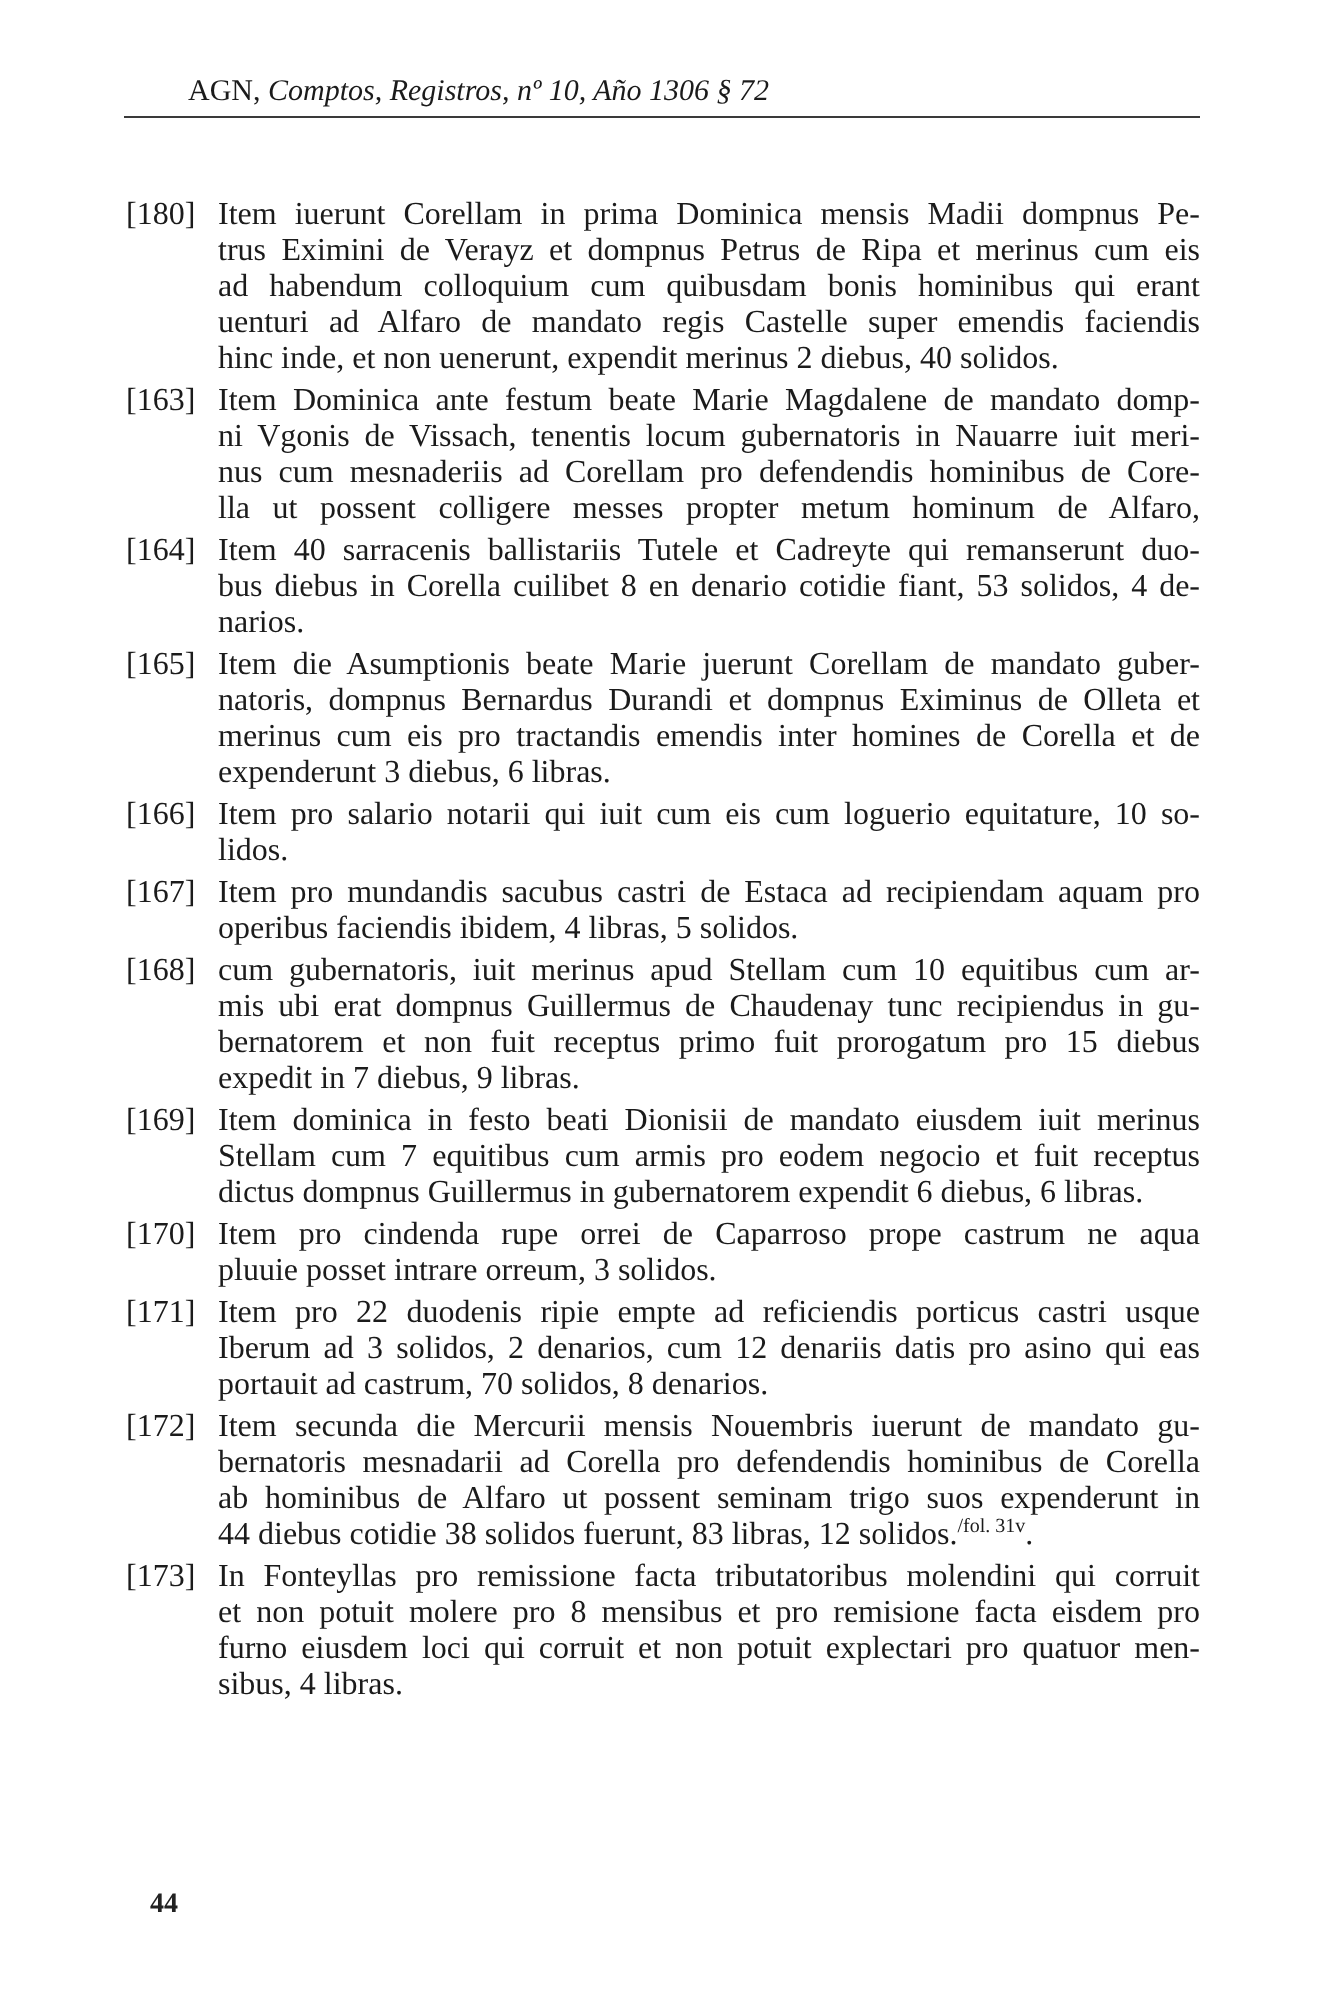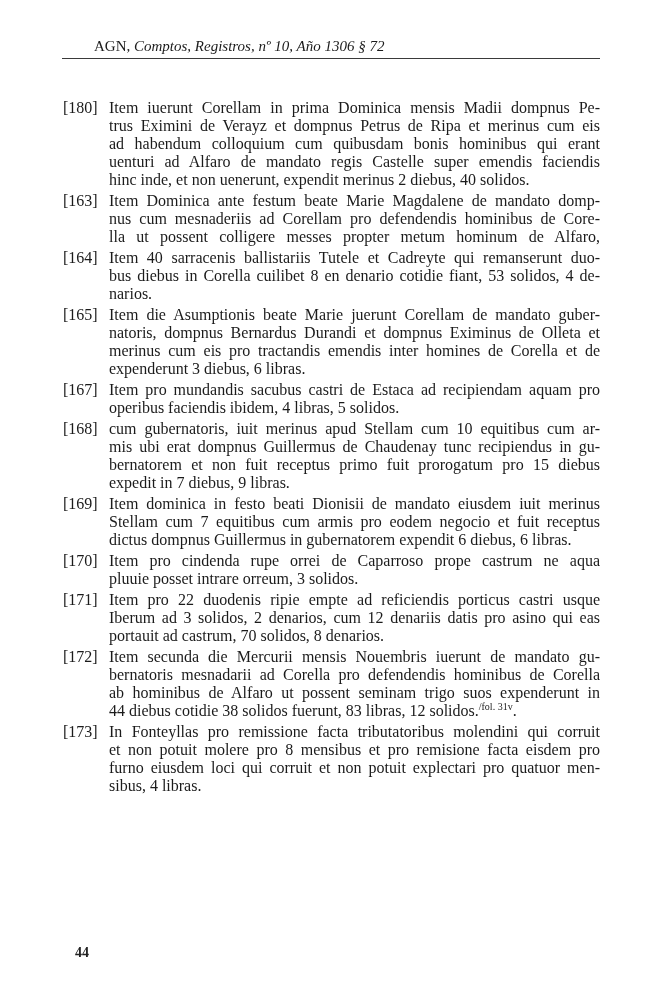--- a/index.html
+++ b/index.html
@@ -101,20 +101,21 @@
         <span class="line">trus Eximini de Verayz et dompnus Petrus de Ripa et merinus cum eis</span>
         <span class="line">ad habendum colloquium cum quibusdam bonis hominibus qui erant</span>
         <span class="line">uenturi ad Alfaro de mandato regis Castelle super emendis faciendis</span>
         <span class="line last">hinc inde, et non uenerunt, expendit merinus 2 diebus, 40 solidos.</span>
       </div>
     </div>
     <div class="entry">
       <div class="entry-number">[163]</div>
       <div class="entry-text">
         <span class="line">Item Dominica ante festum beate Marie Magdalene de mandato domp-</span>
+        <span class="line">ni Vgonis de Vissach, tenentis locum gubernatoris in Nauarre iuit meri-</span>
         <span class="line">nus cum mesnaderiis ad Corellam pro defendendis hominibus de Core-</span>
         <span class="line">lla ut possent colligere messes propter metum hominum de Alfaro,</span>
       </div>
     </div>
     <div class="entry">
       <div class="entry-number">[164]</div>
       <div class="entry-text">
         <span class="line">Item 40 sarracenis ballistariis Tutele et Cadreyte qui remanserunt duo-</span>
         <span class="line">bus diebus in Corella cuilibet 8 en denario cotidie fiant, 53 solidos, 4 de-</span>
         <span class="line last">narios.</span>
@@ -123,20 +124,27 @@
     <div class="entry">
       <div class="entry-number">[165]</div>
       <div class="entry-text">
         <span class="line">Item die Asumptionis beate Marie juerunt Corellam de mandato guber-</span>
         <span class="line">natoris, dompnus Bernardus Durandi et dompnus Eximinus de Olleta et</span>
         <span class="line">merinus cum eis pro tractandis emendis inter homines de Corella et de</span>
         <span class="line last">expenderunt 3 diebus, 6 libras.</span>
       </div>
     </div>
     <div class="entry">
+      <div class="entry-number">[166]</div>
+      <div class="entry-text">
+        <span class="line">Item pro salario notarii qui iuit cum eis cum loguerio equitature, 10 so-</span>
+        <span class="line last">lidos.</span>
+      </div>
+    </div>
+    <div class="entry">
       <div class="entry-number">[167]</div>
       <div class="entry-text">
         <span class="line">Item pro mundandis sacubus castri de Estaca ad recipiendam aquam pro</span>
         <span class="line last">operibus faciendis ibidem, 4 libras, 5 solidos.</span>
       </div>
     </div>
     <div class="entry">
       <div class="entry-number">[168]</div>
       <div class="entry-text">
         <span class="line">cum gubernatoris, iuit merinus apud Stellam cum 10 equitibus cum ar-</span>

